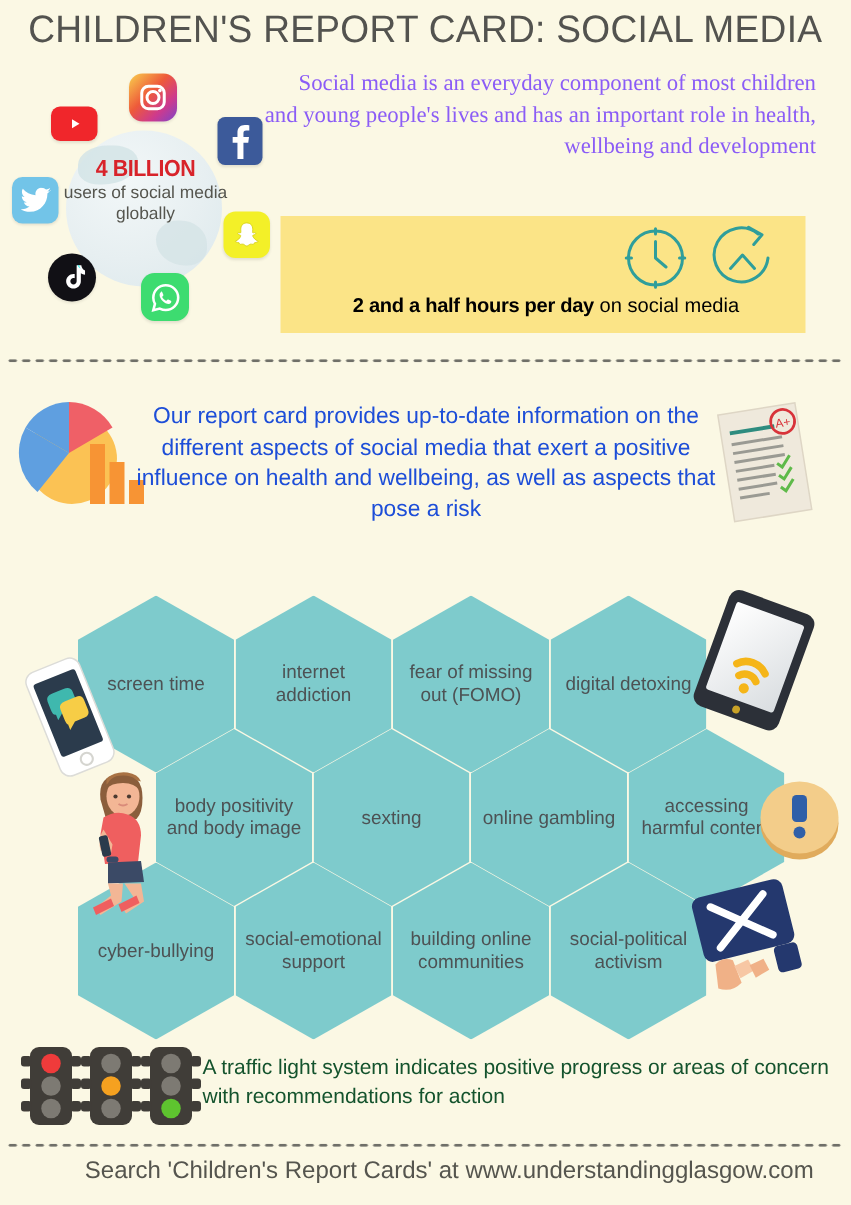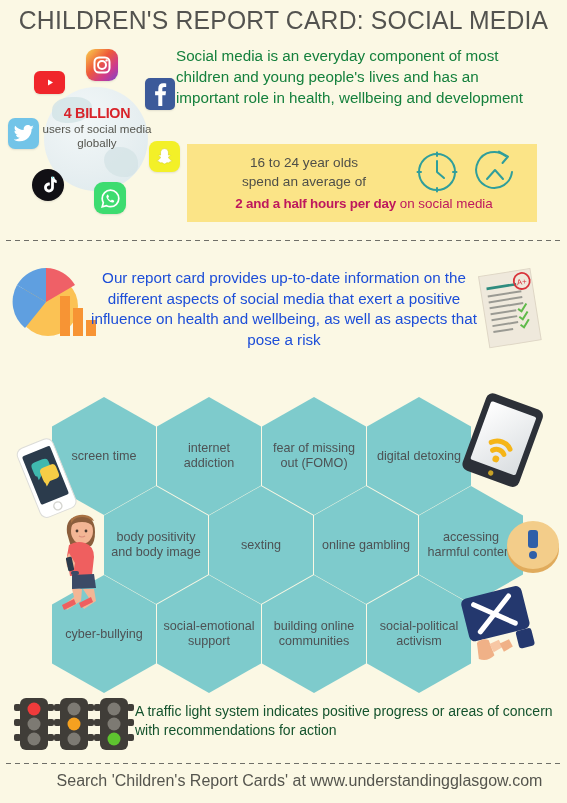--- a/index.html
+++ b/index.html
@@ -50,24 +50,25 @@
   }
   #divider-1 { top: 239px; }
   #divider-2 { top: 762px; }
 
   
   .intro-text {
     position: absolute;
     left: 176px;
     top: 45px;
     width: 368px;
-    text-align: left;
+    text-align: right;
     font-size: 15.2px;
     line-height: 21px;
-    color: #15803d;
+    color: #8b5cf6;
+    font-family: Liberation Serif, serif;
   }
 
   .icon-cluster {
     position: absolute;
     left: 8px;
     top: 46px;
     width: 178px;
     height: 186px;
   }
   .globe {
@@ -158,21 +159,21 @@
     line-height: 18.5px;
     color: #4f4f48;
   }
   .stat-bold-row {
     position: absolute;
     left: 8px;
     top: 52px;
     width: 338px;
     text-align: center;
     font-size: 13.4px;
-    color: #be185d;
+    color: #000000;
   }
   .stat-bold {
     font-weight: bold;
     font-family: "Liberation Sans Narrow", "Liberation Sans", sans-serif;
     letter-spacing: -0.2px;
   }
   .clock-icons {
     position: absolute;
     left: 222px;
     top: 6px;
@@ -335,24 +336,20 @@
       <svg width="21" height="21" viewBox="0 0 21 21" aria-hidden="true">
         <path d="M10.5 2.2c-4.6 0-8.3 3.7-8.3 8.3 0 1.5.4 2.9 1.1 4.1L2.2 18.8l4.3-1.1c1.2.6 2.6 1 4 1 4.6 0 8.3-3.7 8.3-8.3s-3.7-8.2-8.3-8.2z" fill="none" stroke="#ffffff" stroke-width="1.7"></path>
         <path d="M7.6 6.4c.2 0 .4 0 .5.3l.8 1.8c.1.2 0 .4-.1.6l-.5.6c-.1.1-.2.3-.1.5.4.8 1.5 1.9 2.4 2.3.2.1.4 0 .5-.1l.5-.6c.2-.2.4-.2.6-.1l1.7.8c.2.1.3.3.3.5 0 .9-.8 1.6-1.7 1.6-2.7 0-6.1-3.3-6.1-6 0-.9.6-1.7 1.2-2.2z" fill="#ffffff"></path>
       </svg>
     </div>
   </div>
 
   <div class="intro-text">Social media is an everyday component of most children and young people's lives and has an important role in health, wellbeing and development</div>
 
   <div class="stat-box">
-    <div class="stat-lines">
-      <div>16 to 24 year olds</div>
-      <div>spend an average of</div>
-    </div>
     <div class="stat-bold-row">
       <span class="stat-bold">2 and a half hours per day</span><span> on social media</span>
     </div>
     <div class="clock-icons">
       <svg width="120" height="45" viewBox="0 0 120 45" aria-hidden="true">
         <g fill="none" stroke="#2f9e9b" stroke-width="2">
           <circle cx="28" cy="22" r="18"></circle>
           <path d="M28 22 L28 11 M28 22 L35 28" stroke-linecap="round"></path>
           <path d="M28 2.5 L28 6 M47.5 22 L44 22 M28 41.5 L28 38 M8.5 22 L12 22" stroke-linecap="round"></path>
         </g>

